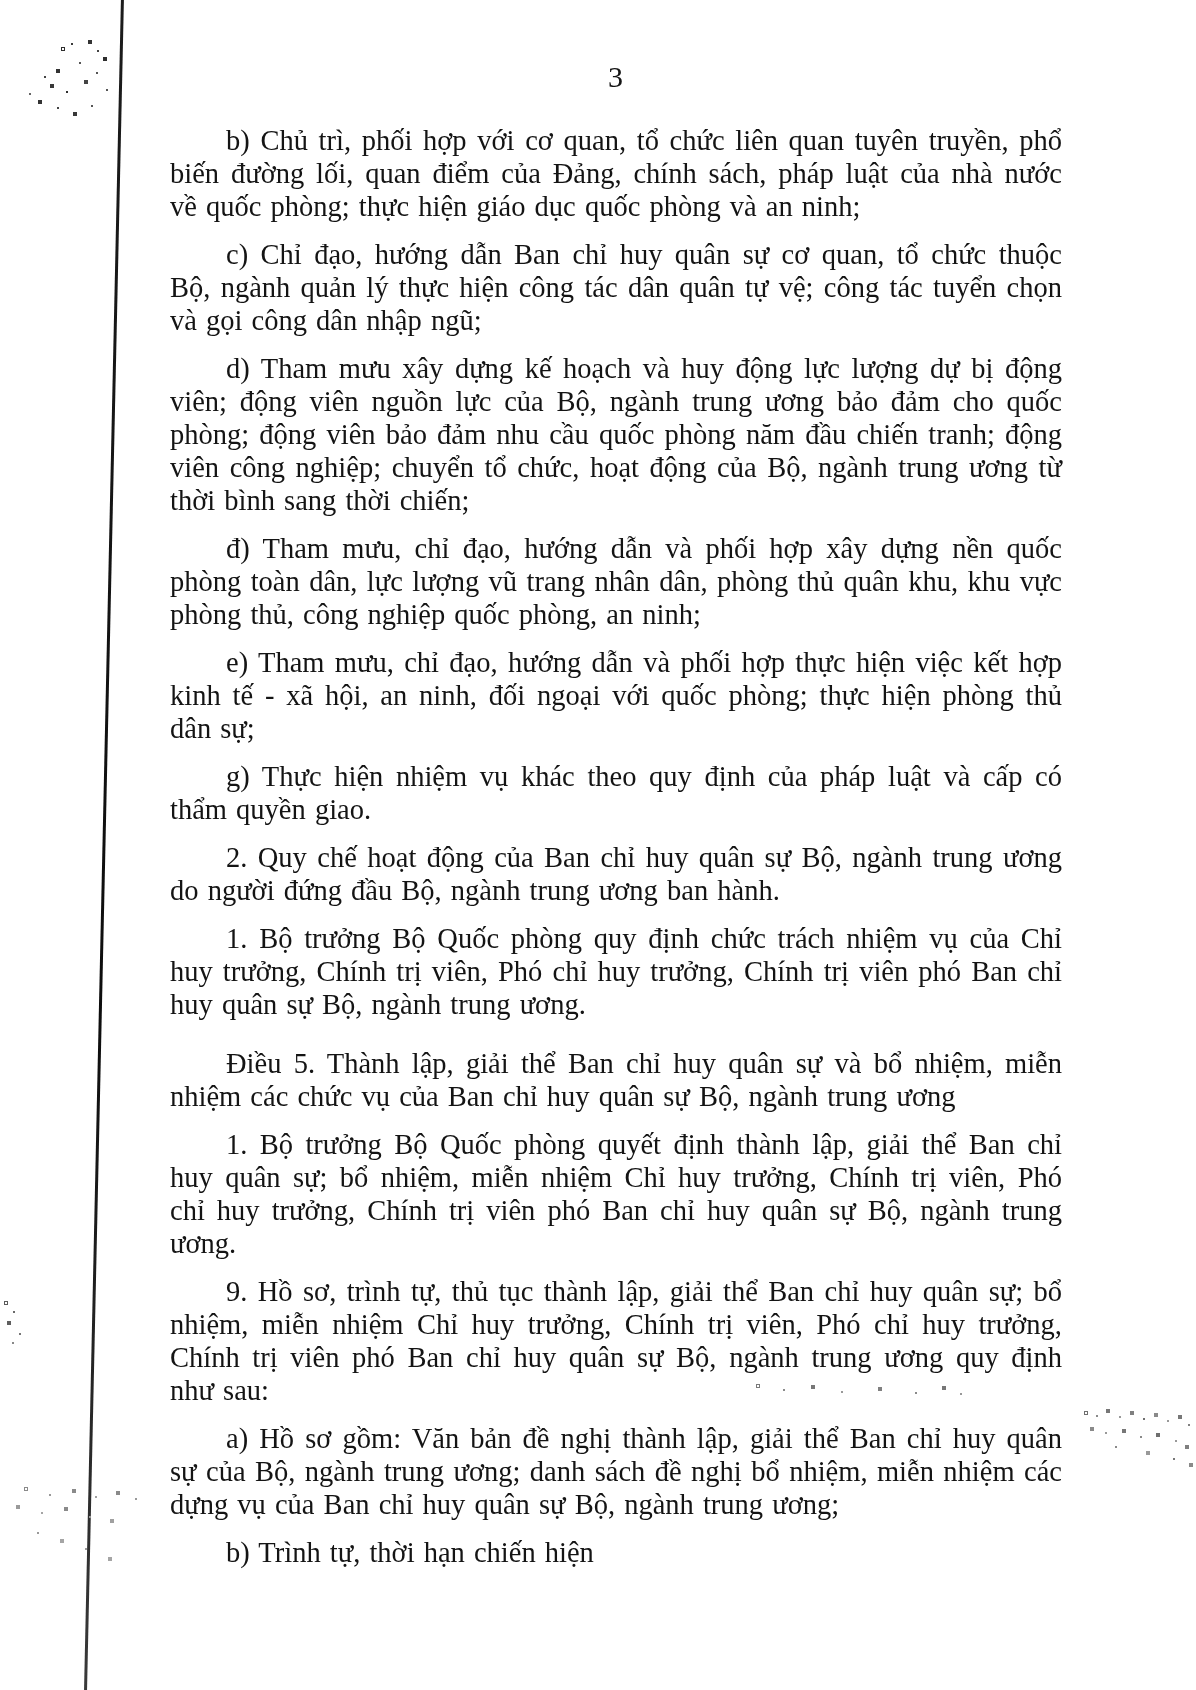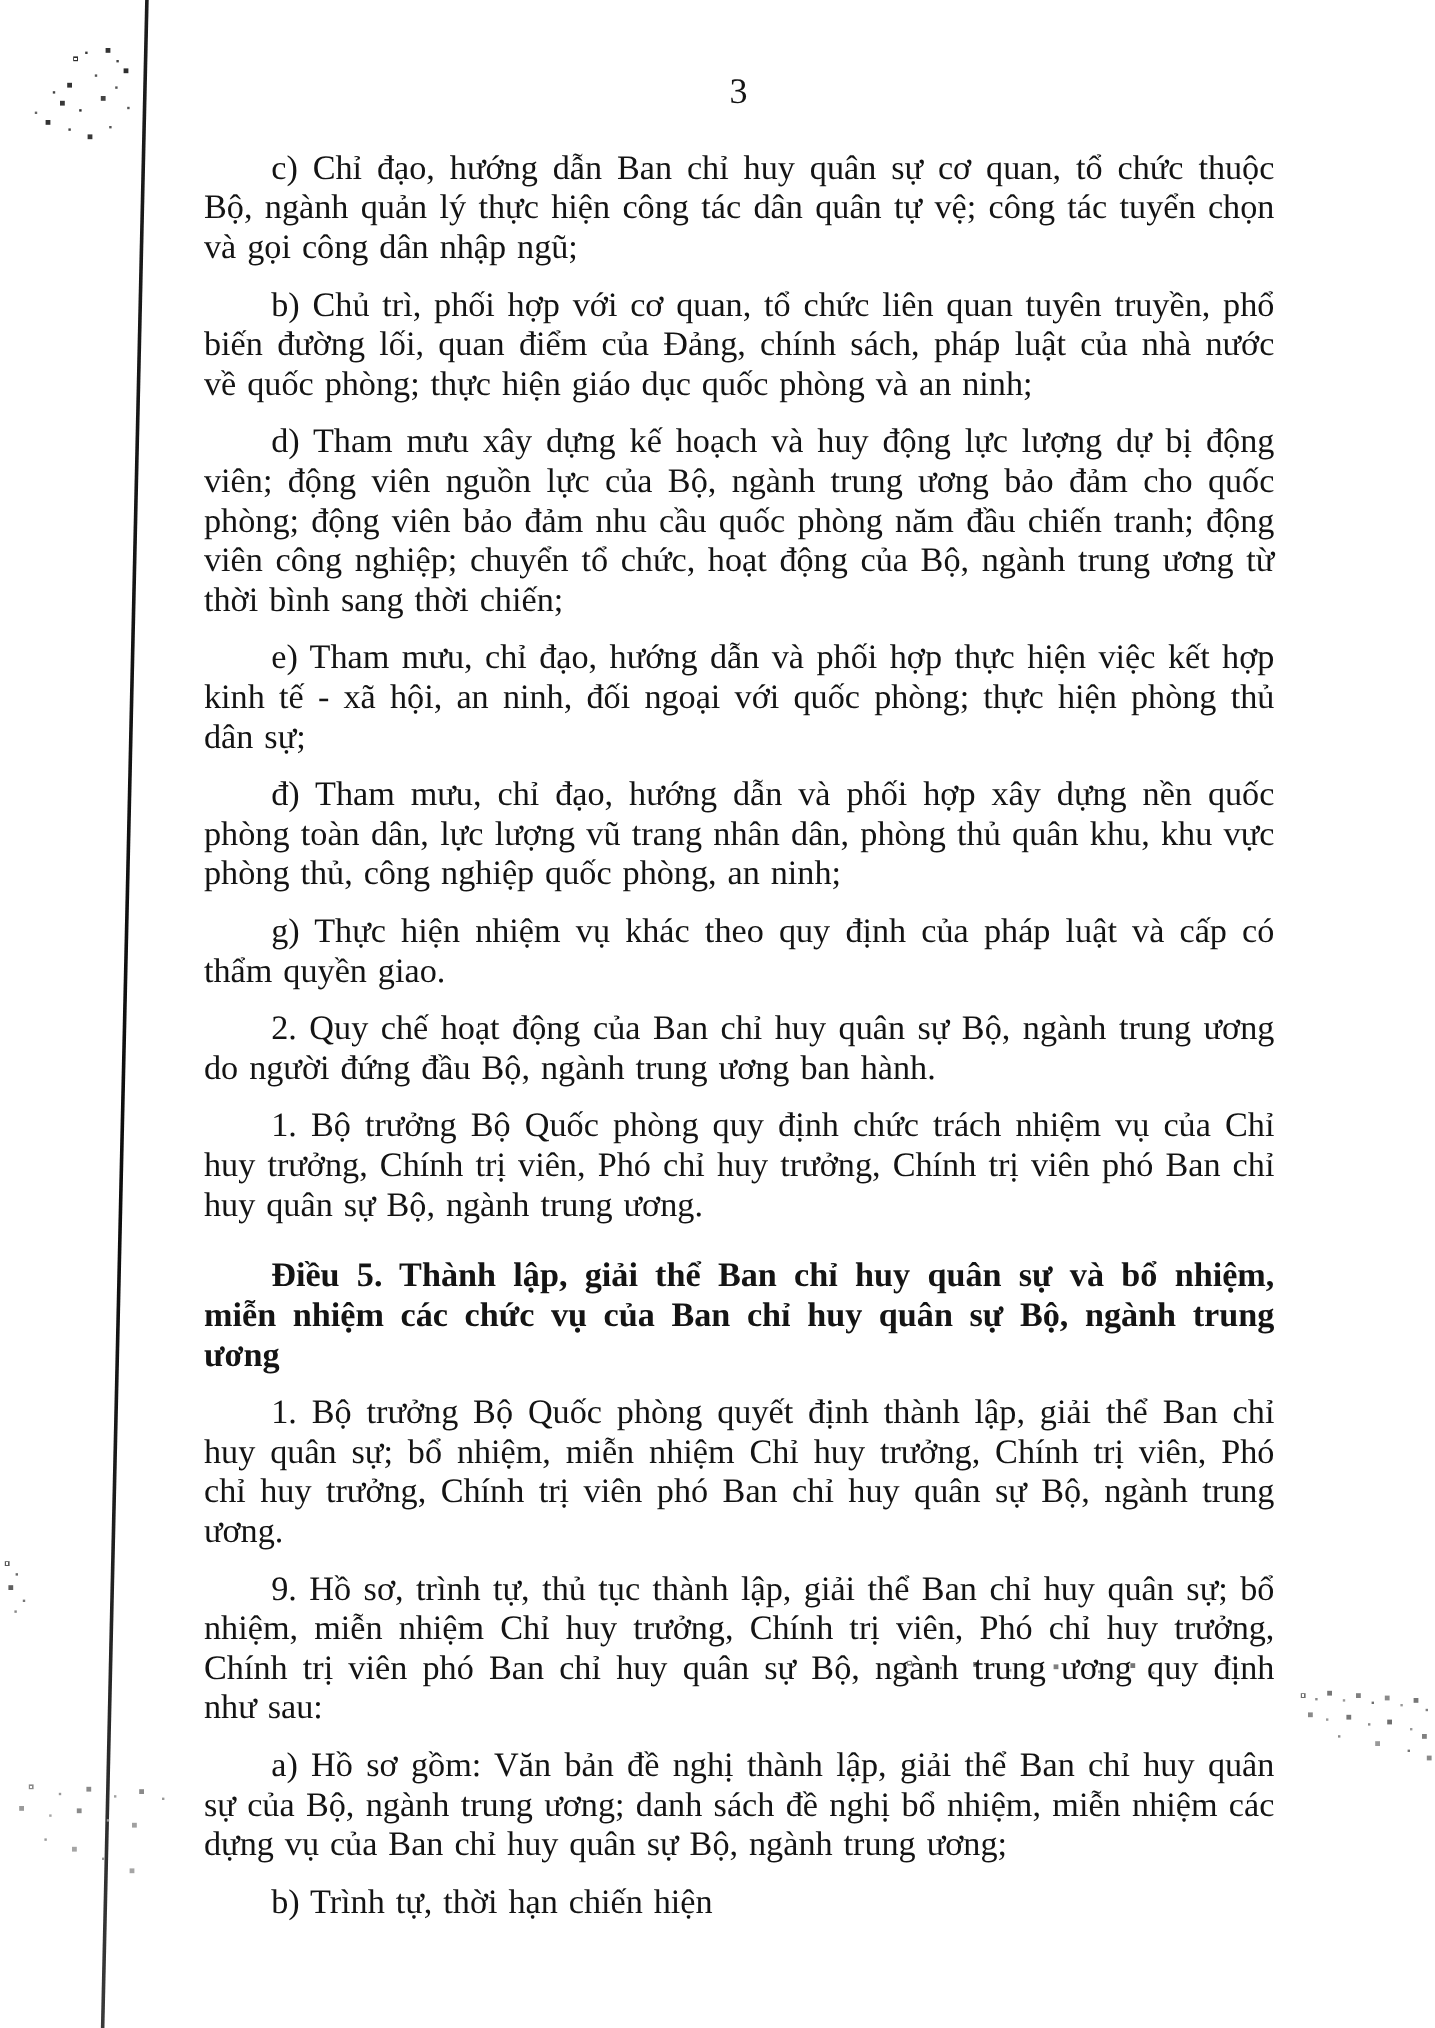--- a/index.html
+++ b/index.html
@@ -44,21 +44,21 @@
   }
   .para {
     font-size: 28.5px;
     line-height: 33px;
     text-align: justify;
     text-indent: 56px;
     margin: 0 0 15px 0;
     word-spacing: 2px;
   }
   .para.bold {
-    font-weight: bold;
+    font-weight: normal;
     margin-top: 26px;
   }
   
   .dot {
     position: absolute;
     width: 2px;
     height: 2px;
     background: transparent;
   }
   .noise-tl {
@@ -114,25 +114,25 @@
 
   <div class="dot noise-tl"></div>
   <div class="dot noise-left-edge"></div>
   <div class="dot noise-mid"></div>
   <div class="dot noise-right"></div>
   <div class="dot noise-bl"></div>
 
   <div class="page-number">3</div>
 
   <div class="content">
+    <p class="para">b) Chủ trì, phối hợp với cơ quan, tổ chức liên quan tuyên truyền, phổ biến đường lối, quan điểm của Đảng, chính sách, pháp luật của nhà nước về quốc phòng; thực hiện giáo dục quốc phòng và an ninh;</p>
     <p class="para">c) Chỉ đạo, hướng dẫn Ban chỉ huy quân sự cơ quan, tổ chức thuộc Bộ, ngành quản lý thực hiện công tác dân quân tự vệ; công tác tuyển chọn và gọi công dân nhập ngũ;</p>
-    <p class="para">b) Chủ trì, phối hợp với cơ quan, tổ chức liên quan tuyên truyền, phổ biến đường lối, quan điểm của Đảng, chính sách, pháp luật của nhà nước về quốc phòng; thực hiện giáo dục quốc phòng và an ninh;</p>
     <p class="para">d) Tham mưu xây dựng kế hoạch và huy động lực lượng dự bị động viên; động viên nguồn lực của Bộ, ngành trung ương bảo đảm cho quốc phòng; động viên bảo đảm nhu cầu quốc phòng năm đầu chiến tranh; động viên công nghiệp; chuyển tổ chức, hoạt động của Bộ, ngành trung ương từ thời bình sang thời chiến;</p>
+    <p class="para">đ) Tham mưu, chỉ đạo, hướng dẫn và phối hợp xây dựng nền quốc phòng toàn dân, lực lượng vũ trang nhân dân, phòng thủ quân khu, khu vực phòng thủ, công nghiệp quốc phòng, an ninh;</p>
     <p class="para">e) Tham mưu, chỉ đạo, hướng dẫn và phối hợp thực hiện việc kết hợp kinh tế - xã hội, an ninh, đối ngoại với quốc phòng; thực hiện phòng thủ dân sự;</p>
-    <p class="para">đ) Tham mưu, chỉ đạo, hướng dẫn và phối hợp xây dựng nền quốc phòng toàn dân, lực lượng vũ trang nhân dân, phòng thủ quân khu, khu vực phòng thủ, công nghiệp quốc phòng, an ninh;</p>
     <p class="para">g) Thực hiện nhiệm vụ khác theo quy định của pháp luật và cấp có thẩm quyền giao.</p>
     <p class="para">2. Quy chế hoạt động của Ban chỉ huy quân sự Bộ, ngành trung ương do người đứng đầu Bộ, ngành trung ương ban hành.</p>
     <p class="para">1. Bộ trưởng Bộ Quốc phòng quy định chức trách nhiệm vụ của Chỉ huy trưởng, Chính trị viên, Phó chỉ huy trưởng, Chính trị viên phó Ban chỉ huy quân sự Bộ, ngành trung ương.</p>
     <p class="para bold">Điều 5. Thành lập, giải thể Ban chỉ huy quân sự và bổ nhiệm, miễn nhiệm các chức vụ của Ban chỉ huy quân sự Bộ, ngành trung ương</p>
     <p class="para">1. Bộ trưởng Bộ Quốc phòng quyết định thành lập, giải thể Ban chỉ huy quân sự; bổ nhiệm, miễn nhiệm Chỉ huy trưởng, Chính trị viên, Phó chỉ huy trưởng, Chính trị viên phó Ban chỉ huy quân sự Bộ, ngành trung ương.</p>
     <p class="para">9. Hồ sơ, trình tự, thủ tục thành lập, giải thể Ban chỉ huy quân sự; bổ nhiệm, miễn nhiệm Chỉ huy trưởng, Chính trị viên, Phó chỉ huy trưởng, Chính trị viên phó Ban chỉ huy quân sự Bộ, ngành trung ương quy định như sau:</p>
     <p class="para">a) Hồ sơ gồm: Văn bản đề nghị thành lập, giải thể Ban chỉ huy quân sự của Bộ, ngành trung ương; danh sách đề nghị bổ nhiệm, miễn nhiệm các dựng vụ của Ban chỉ huy quân sự Bộ, ngành trung ương;</p>
     <p class="para">b) Trình tự, thời hạn chiến hiện</p>
   </div>
 

